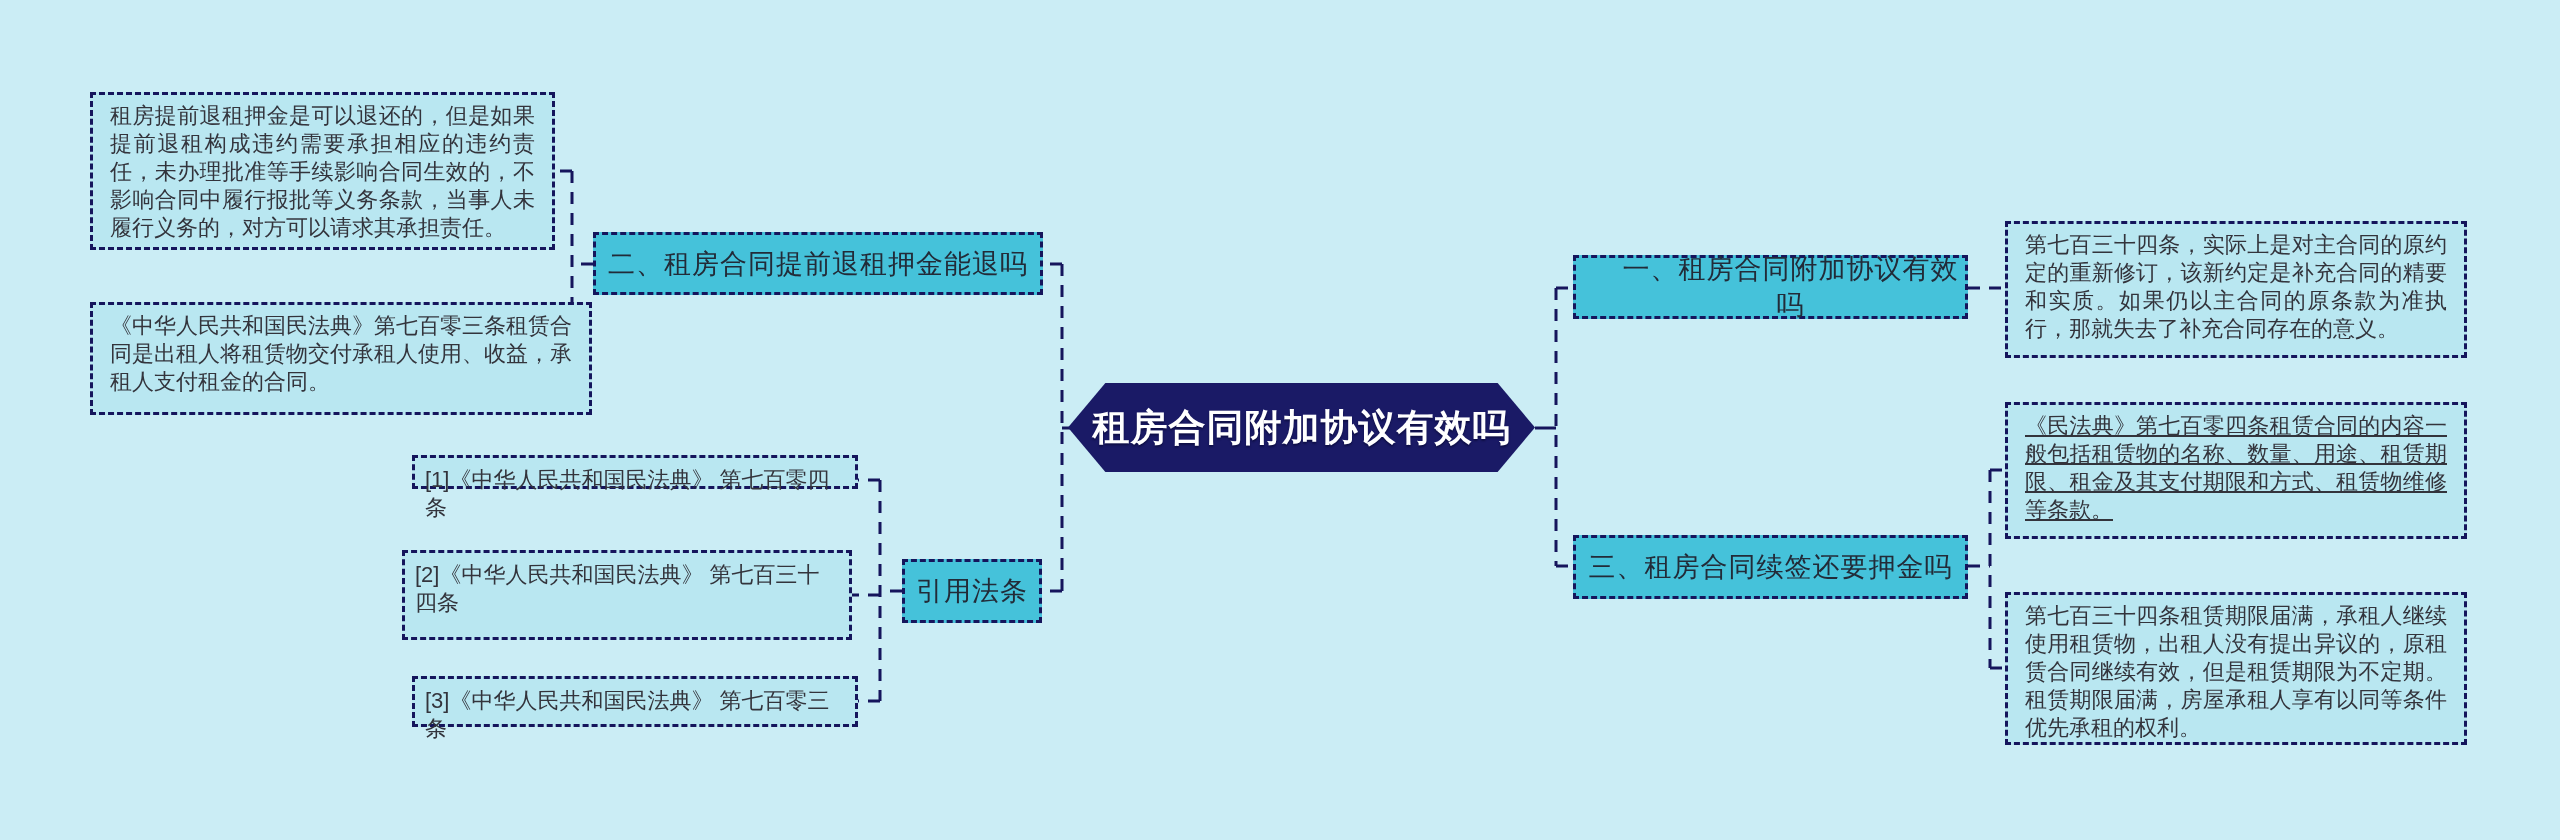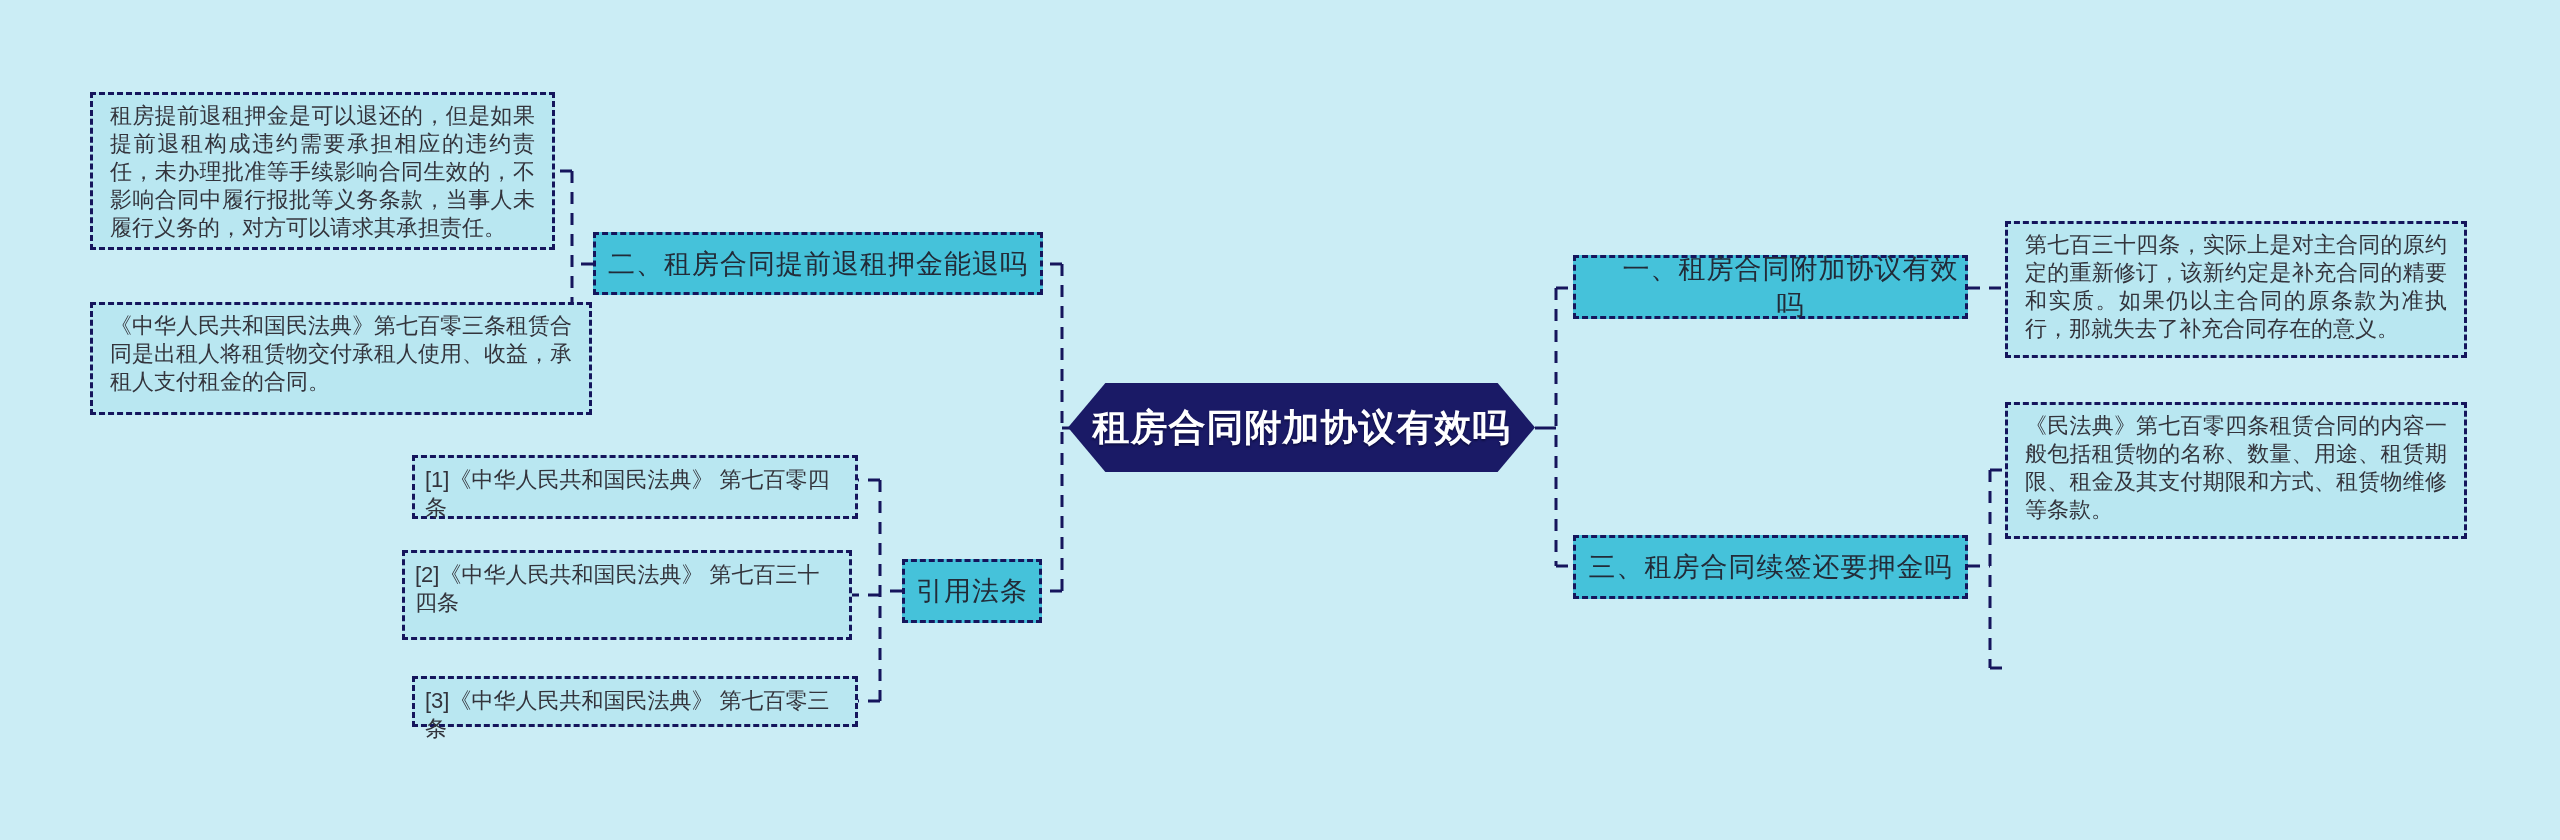--- a/index.html
+++ b/index.html
@@ -57,27 +57,28 @@
     <path class="dash" d="M1968,288 L2005,288"></path>
 
     <path class="dash" d="M1968,566 L1990,566 M1990,470 L1990,668 M1990,470 L2005,470 M1990,668 L2005,668"></path>
   </svg>
 
   <div class="note" style="left:90px;top:92px;width:465px;height:158px;">租房提前退租押金是可以退还的，但是如果提前退租构成违约需要承担相应的违约责任，未办理批准等手续影响合同生效的，不影响合同中履行报批等义务条款，当事人未履行义务的，对方可以请求其承担责任。</div>
   <div class="note" style="left:90px;top:302px;width:502px;height:113px;">《中华人民共和国民法典》第七百零三条租赁合同是出租人将租赁物交付承租人使用、收益，承租人支付租金的合同。</div>
 
   <div class="topic" style="left:593px;top:232px;width:450px;height:63px;">二、租房合同提前退租押金能退吗</div>
 
-  <div class="cite" style="left:412px;top:455px;width:446px;height:64px;">[1]《中华人民共和国民法典》 第七百零四条</div>
+  <div class="cite" style="left:412px;top:455px;width:446px;height:34px;">[1]《中华人民共和国民法典》 第七百零四条</div>
   <div class="cite" style="left:402px;top:550px;width:450px;height:90px;">[2]《中华人民共和国民法典》 第七百三十四条</div>
   <div class="cite" style="left:412px;top:676px;width:446px;height:51px;">[3]《中华人民共和国民法典》 第七百零三条</div>
 
   <div class="topic" style="left:902px;top:559px;width:140px;height:64px;">引用法条</div>
 
   <div class="center-topic">租房合同附加协议有效吗</div>
 
   <div class="topic" style="left:1573px;top:255px;width:395px;height:64px;padding-left:40px;">一、租房合同附加协议有效吗</div>
   <div class="topic" style="left:1573px;top:535px;width:395px;height:64px;">三、租房合同续签还要押金吗</div>
 
   <div class="note" style="left:2005px;top:221px;width:462px;height:137px;">第七百三十四条，实际上是对主合同的原约定的重新修订，该新约定是补充合同的精要和实质。如果仍以主合同的原条款为准执行，那就失去了补充合同存在的意义。</div>
-  <div class="note" style="left:2005px;top:402px;width:462px;height:137px;">《民法典》第七百零四条租赁合同的内容一般包括租赁物的名称、数量、用途、租赁期限、租金及其支付期限和方式、租赁物维修等条款。</div>
+  <div class="note" style="left:2005px;top:402px;width:462px;height:137px;text-decoration:underline;">《民法典》第七百零四条租赁合同的内容一般包括租赁物的名称、数量、用途、租赁期限、租金及其支付期限和方式、租赁物维修等条款。</div>
+  <div class="note" style="left:2005px;top:592px;width:462px;height:153px;">第七百三十四条租赁期限届满，承租人继续使用租赁物，出租人没有提出异议的，原租赁合同继续有效，但是租赁期限为不定期。租赁期限届满，房屋承租人享有以同等条件优先承租的权利。</div>
 
 </div>
 
 </body></html>

